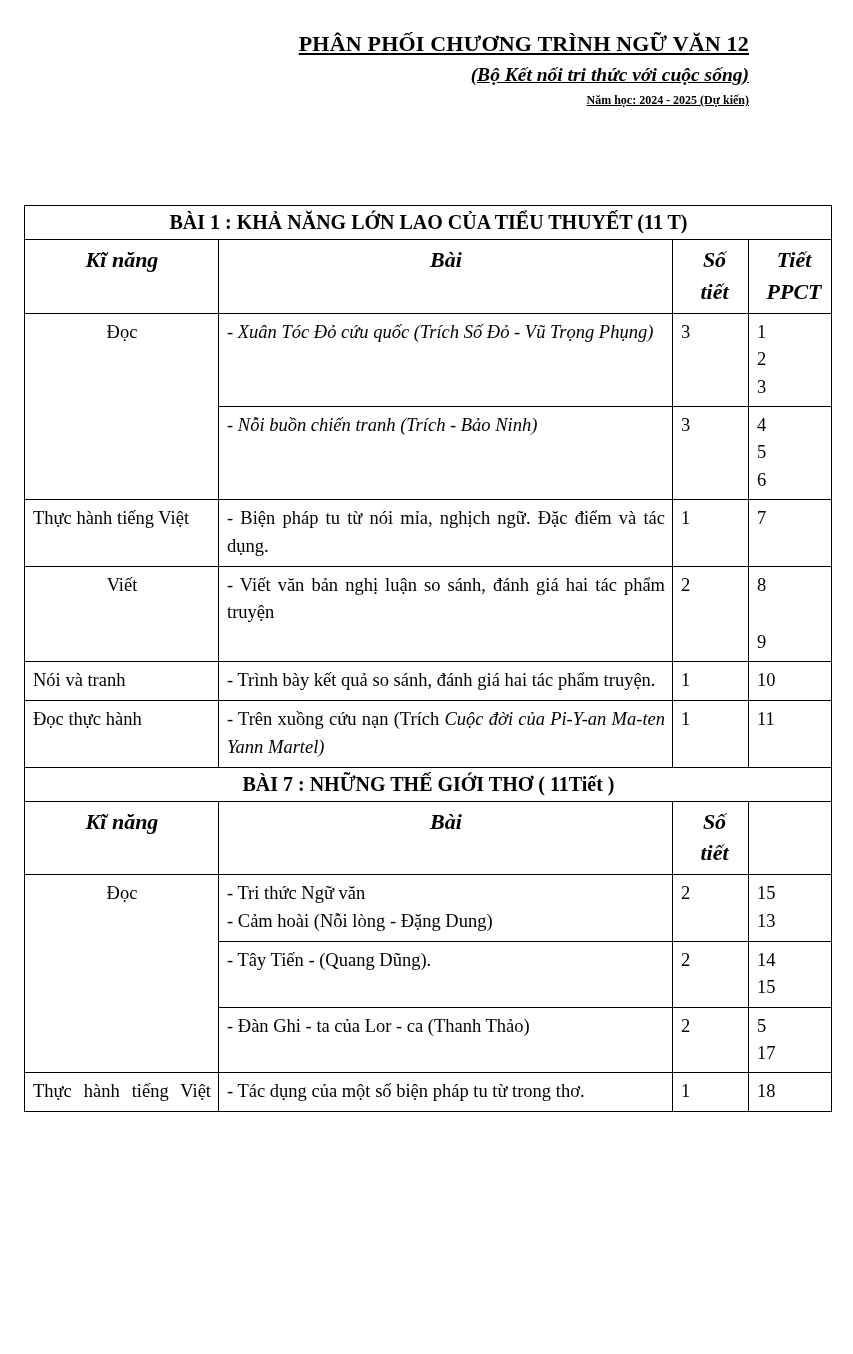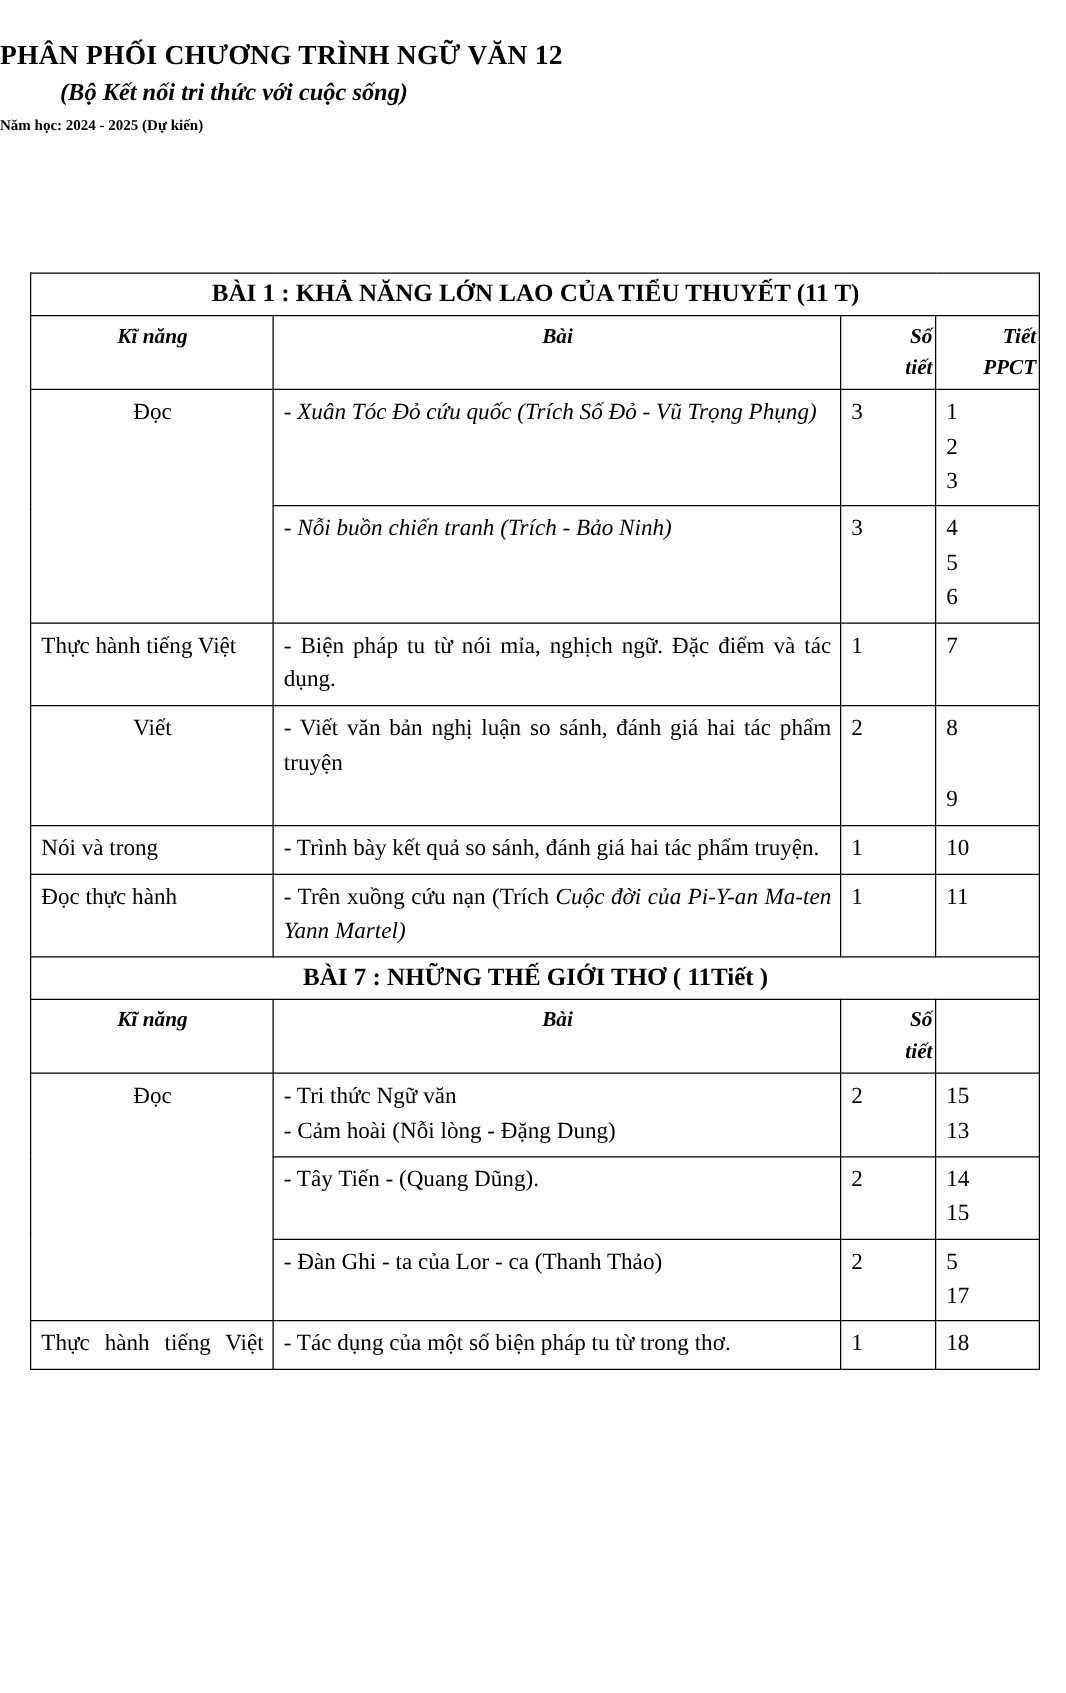--- a/index.html
+++ b/index.html
@@ -15,21 +15,22 @@
     color: #000000;
     overflow: hidden;
   }
 
   
   .doc-heading {
     position: absolute;
     top: 30px;
     left: 0;
     width: 749px;
-    text-align: left;
+    text-align: right;
+    text-decoration: underline;
   }
   .doc-title {
     font-size: 22px;
     font-weight: bold;
     letter-spacing: 0.2px;
     line-height: 1.28;
   }
   .doc-subtitle {
     font-size: 19.5px;
     font-weight: bold;
@@ -42,21 +43,21 @@
     font-size: 12px;
     font-weight: bold;
     line-height: 1.45;
     margin-top: 3px;
   }
 
   
   .ppct-table {
     position: absolute;
     left: 24px;
-    top: 218px;
+    top: 205px;
     width: 807px;
     border-collapse: collapse;
     table-layout: fixed;
     font-size: 18.5px;
   }
   .ppct-table td {
     border: 1.4px solid #000000;
     padding: 5px 7px 5px 8px;
     vertical-align: top;
     line-height: 1.5;
@@ -76,26 +77,26 @@
     padding-top: 3px;
     padding-bottom: 3px;
     line-height: 1.35;
   }
 
   
   .head-row td {
     text-align: center;
     font-weight: bold;
     font-style: italic;
-    font-size: 17px;
+    font-size: 22px;
     line-height: 1.45;
     padding-top: 4px;
   }
   .head-row td.hd-skill { padding-bottom: 26px; }
-  .head-row td.hd-narrow { padding-left: 10px; padding-right: 2px; text-align: right; }
+  .head-row td.hd-narrow { padding-left: 10px; padding-right: 2px; }
 
   
   .skill-center  { text-align: center; }
   .skill-left    { text-align: left; }
   .skill-justify { text-align: justify; text-align-last: justify; }
 
   .lesson { text-align: justify; }
   .lesson.no-justify { text-align: left; }
 
   .num { text-align: left; padding-left: 9px; }
@@ -181,21 +182,21 @@
       <td class="lesson">- Viết văn bản nghị luận so sánh, đánh giá hai tác phẩm truyện</td>
       <td class="num pad-top-md">2</td>
       <td class="num stack-gap">
         <div>8</div>
         <div class="gap-line"></div>
         <div>9</div>
       </td>
     </tr>
 
     <tr>
-      <td class="skill-left">Nói và trong</td>
+      <td class="skill-left">Nói và tranh</td>
       <td class="lesson">- Trình bày kết quả so sánh, đánh giá hai tác phẩm truyện.</td>
       <td class="num">1</td>
       <td class="num">10</td>
     </tr>
 
     <tr>
       <td class="skill-left">Đọc thực hành</td>
       <td class="lesson"><span>- Trên xuồng cứu nạn (Trích </span><span class="ital">Cuộc đời của Pi-Y-an Ma-ten Yann Martel)</span></td>
       <td class="num">1</td>
       <td class="num">11</td>

